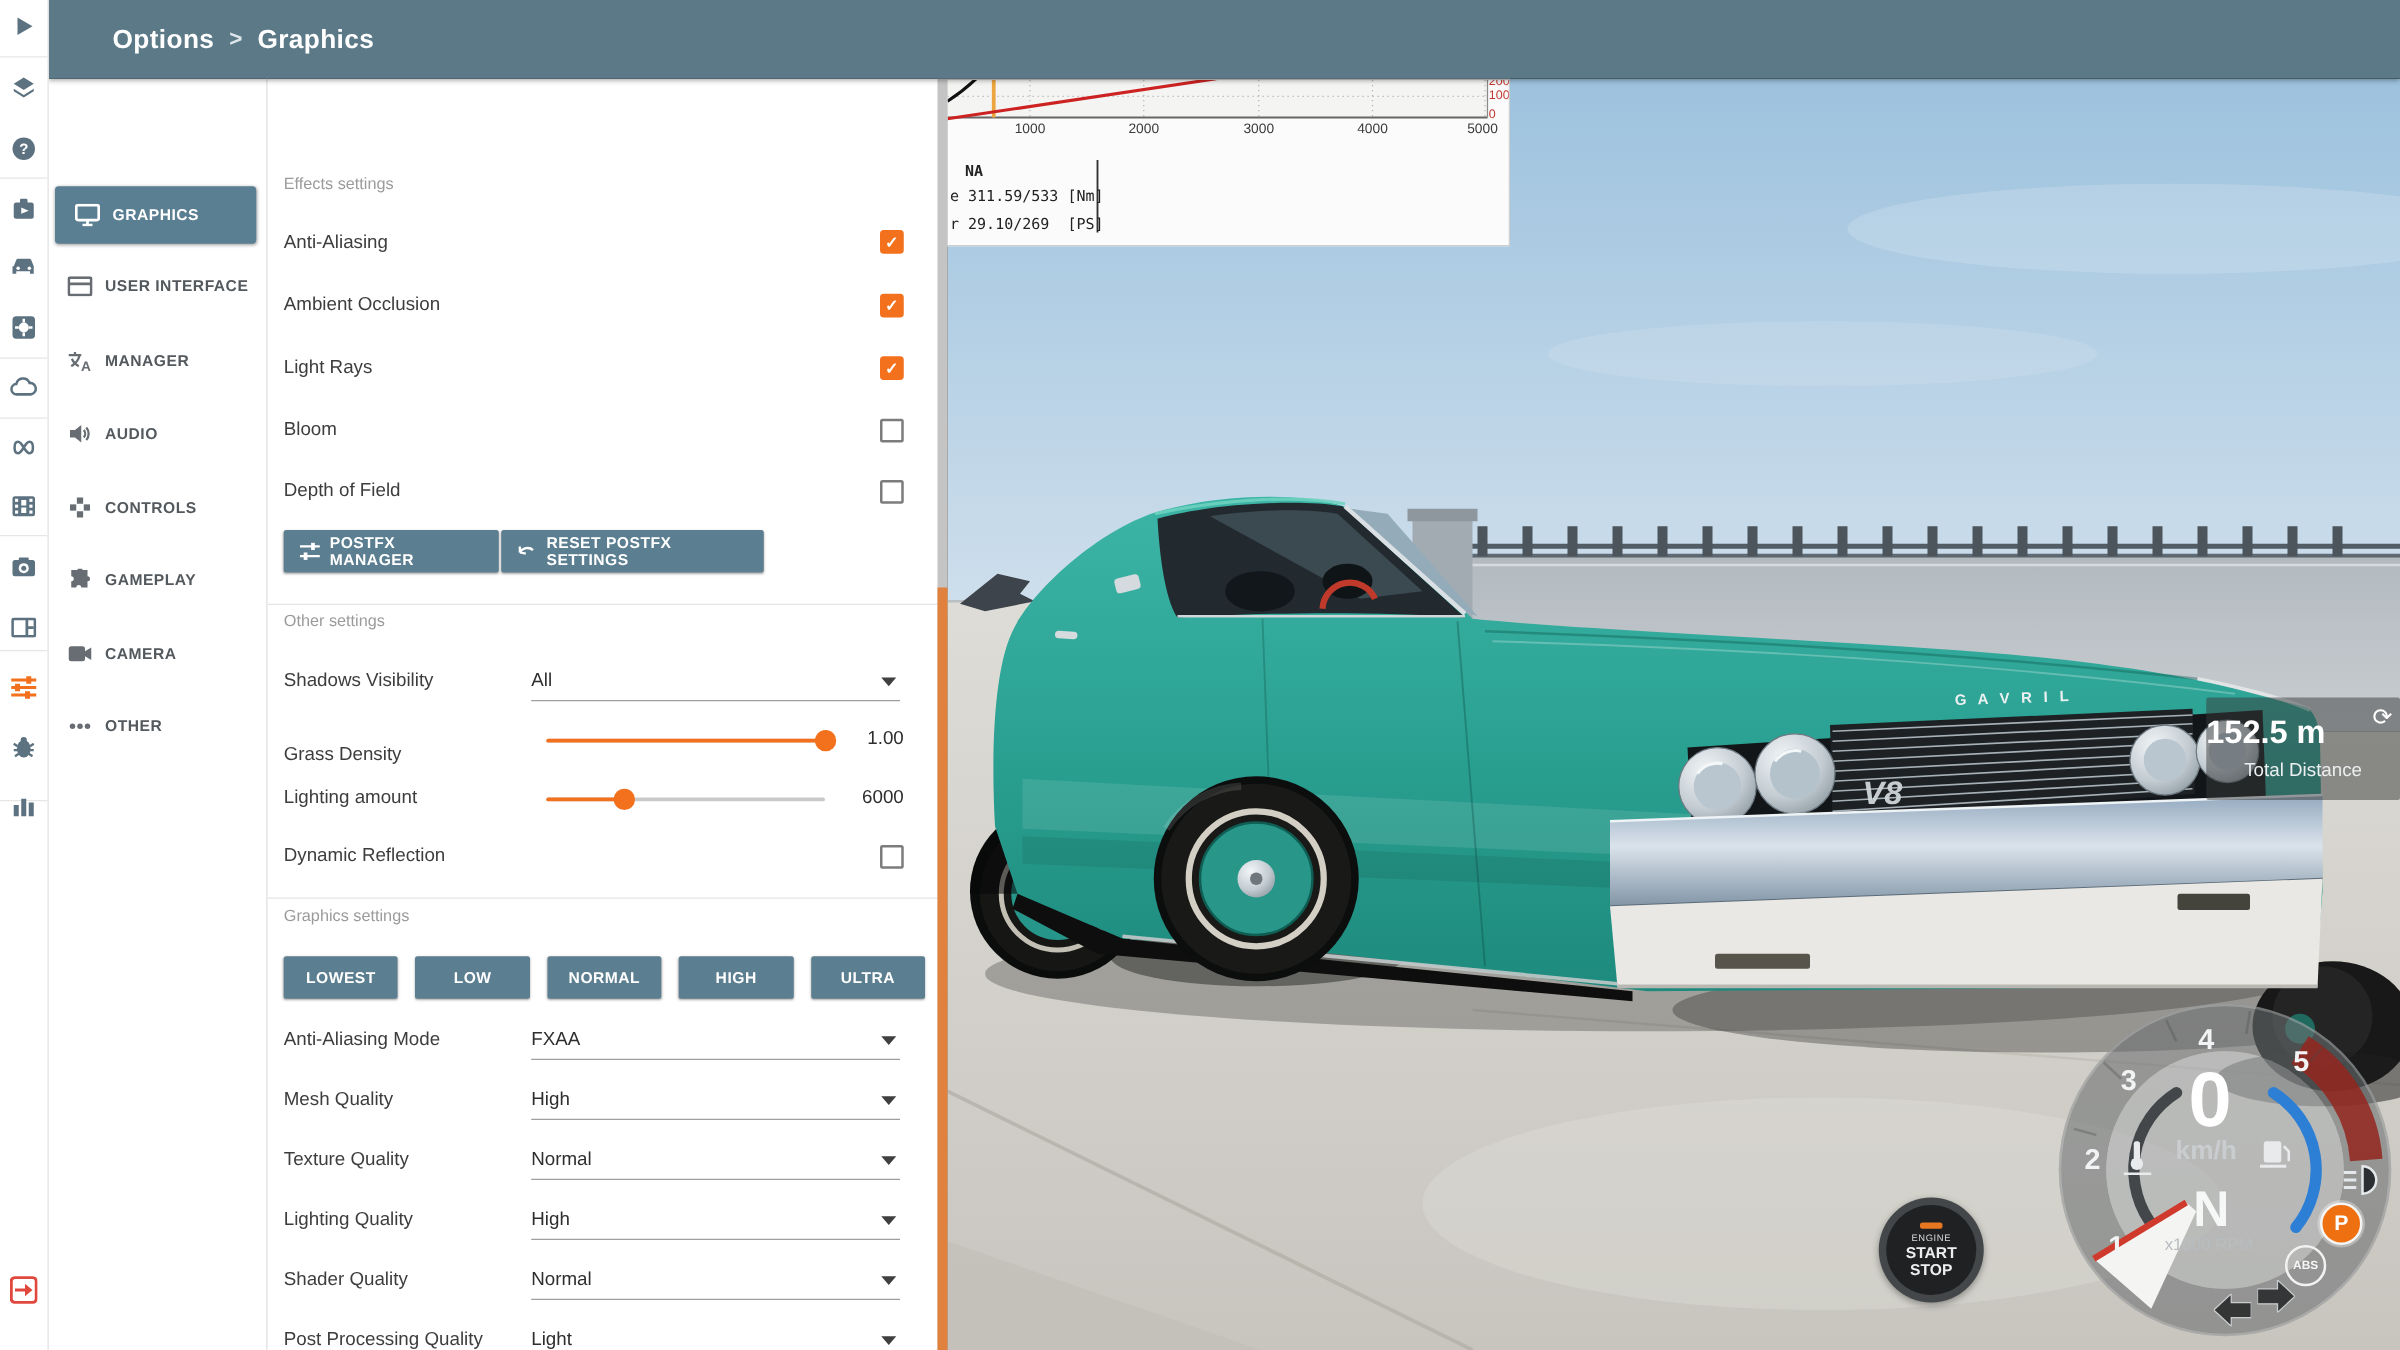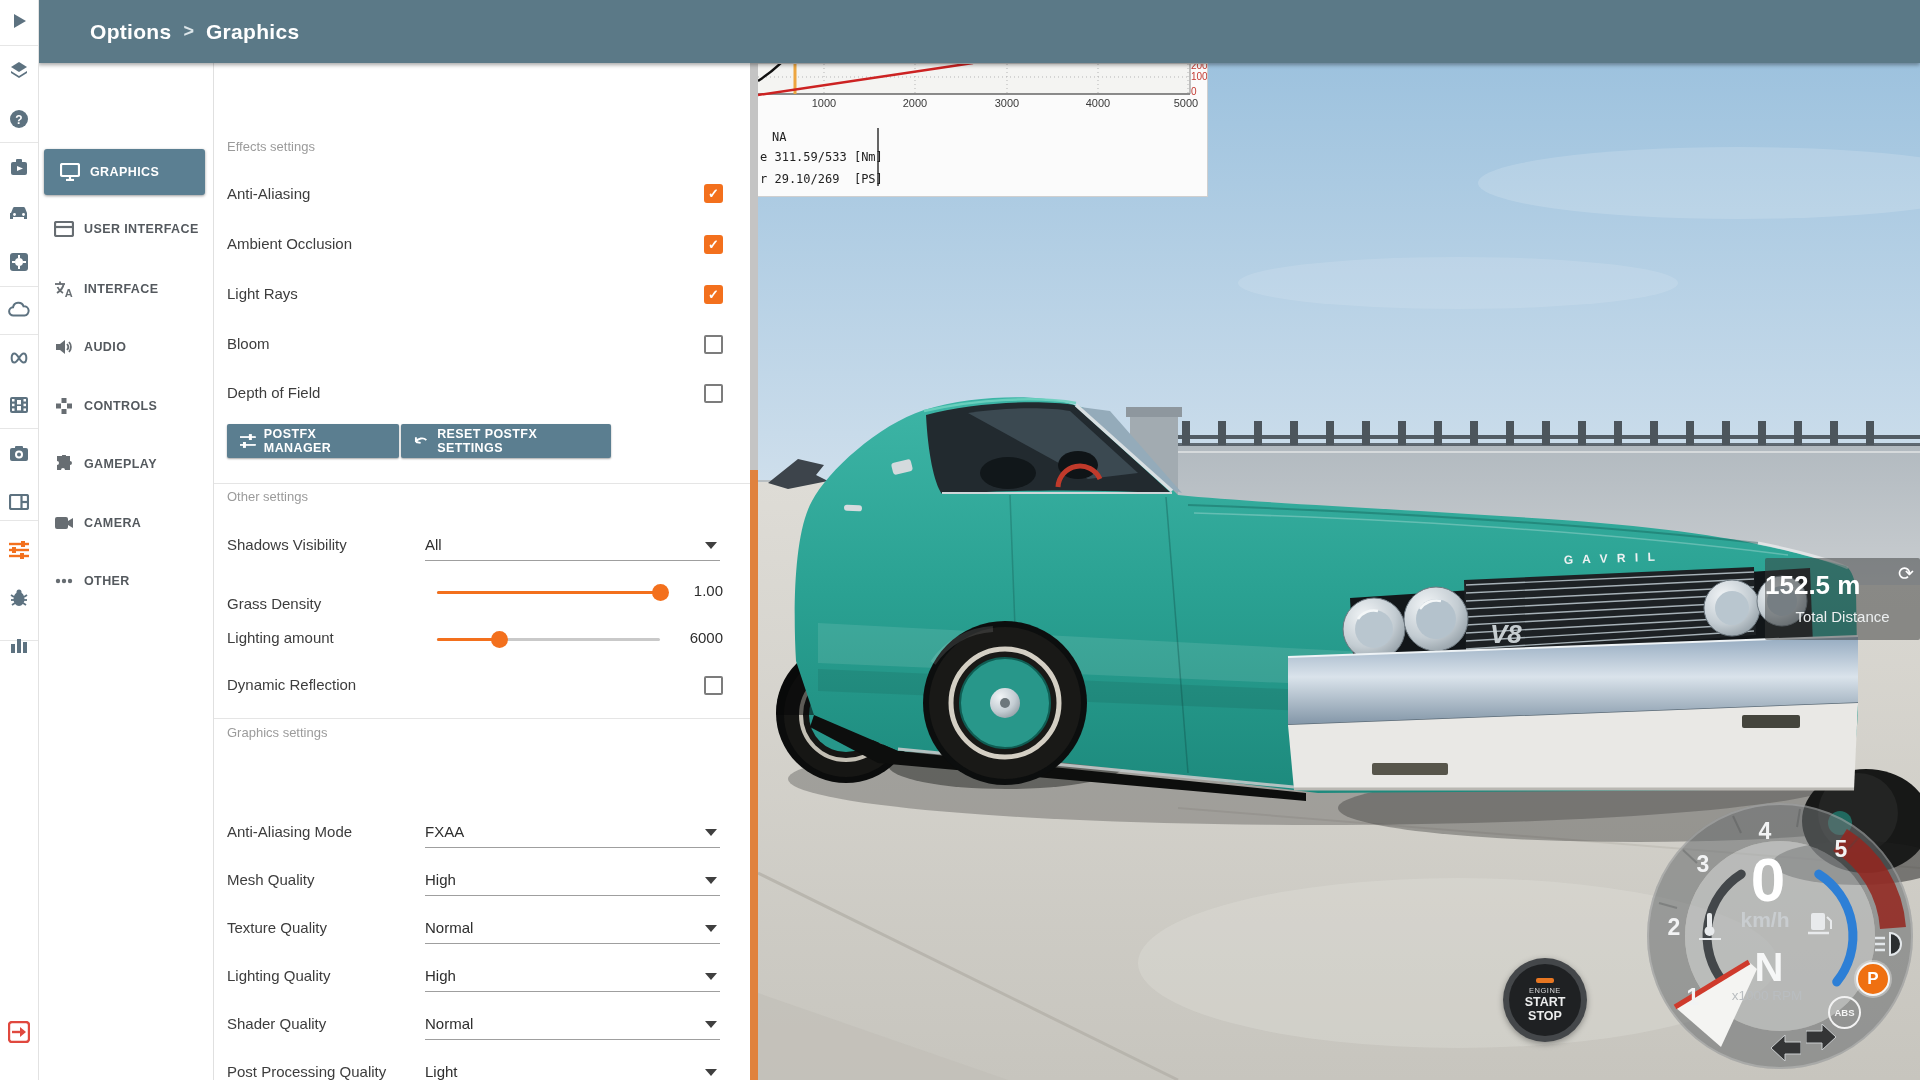--- a/index.html
+++ b/index.html
@@ -254,21 +254,21 @@
     <line x1="120" y1="64" x2="120" y2="122" stroke="#333" stroke-width="1.5"></line>
   </svg>
   <span class="gx-tick" style="left:66px">1000</span>
   <span class="gx-tick" style="left:157px">2000</span>
   <span class="gx-tick" style="left:249px">3000</span>
   <span class="gx-tick" style="left:340px">4000</span>
   <span class="gx-tick" style="left:428px">5000</span>
   <span class="gy-tick" style="top:-4px">200</span>
   <span class="gy-tick" style="top:7px">100</span>
   <span class="gy-tick" style="top:22px">0</span>
-  <span class="leg" style="left:14px;top:66px;font-weight:400">NA</span>
+  <span class="leg" style="left:14px;top:66px;font-weight:700">NA</span>
   <span class="leg" style="left:2px;top:86px">e 311.59/533 [Nm]</span>
   <span class="leg" style="left:2px;top:108px">r 29.10/269  [PS]</span>
 </div>
 
 <div>
   <svg class="abs" style="left:1803px;top:213px" width="56" height="56" viewBox="0 0 56 56">
     <circle cx="28" cy="28" r="19" fill="none" stroke="#2fae39" stroke-width="13"></circle>
     <path d="M38,9 a23,23 0 0 1 8,36" stroke="#23282b" stroke-width="14" fill="none"></path>
   </svg>
   <svg class="abs" style="left:1864px;top:213px" width="56" height="56" viewBox="0 0 56 56">
@@ -543,21 +543,21 @@
   <div class="menu-item" style="top:203px">
     <span class="mi-icon">
         <svg width="20" height="18" viewBox="0 0 20 18">
           <line x1="1" y1="4" x2="11" y2="4" stroke="currentColor" stroke-width="1.8"></line>
           <line x1="6" y1="1.5" x2="6" y2="4" stroke="currentColor" stroke-width="1.8"></line>
           <path d="M3,13 C6,11 9,8 9.5,4.5" stroke="currentColor" stroke-width="1.8" fill="none"></path>
           <path d="M9,13 C6.5,11.5 4.5,9.5 3.5,7" stroke="currentColor" stroke-width="1.8" fill="none"></path>
           <text x="15" y="17" text-anchor="middle" font-size="11" font-weight="700" fill="currentColor">A</text>
         </svg>
       </span>
-    <span>INTERFACE</span>
+    <span>MANAGER</span>
   </div>
   <div class="menu-item" style="top:261px">
     <span class="mi-icon">
         <svg width="18" height="18" viewBox="0 0 18 18">
           <polygon points="1,6 5,6 10,2 10,16 5,12 1,12" fill="currentColor"></polygon>
           <path d="M12,6 a4.5,4.5 0 0 1 0,6" stroke="currentColor" stroke-width="1.8" fill="none"></path>
           <path d="M14,4 a7.5,7.5 0 0 1 0,10" stroke="currentColor" stroke-width="1.8" fill="none"></path>
         </svg>
       </span>
     <span>AUDIO</span>
@@ -664,20 +664,27 @@
     <div class="slider-thumb" style="left: calc(28% - 8px);"></div>
   </div>
   <div class="slider-val" style="top:566px">6000</div>
 
   <div class="row-label" style="top:613px">Dynamic Reflection</div>
   <span class="chk" style="top:613px"></span>
 
   <div class="divider" style="top:655px"></div>
   <div class="sec-title" style="top:662px">Graphics settings</div>
 
+  <div id="presets">
+    <div class="preset">LOWEST</div>
+    <div class="preset">LOW</div>
+    <div class="preset">NORMAL</div>
+    <div class="preset">HIGH</div>
+    <div class="preset">ULTRA</div>
+  </div>
 
   <div class="row-label" style="top:760px">Anti-Aliasing Mode</div>
   <div class="dd-value" style="top:760px">FXAA</div>
   <div class="dd-line" style="top:784px"></div>
     <div class="dd-arrow" style="left:492px;top:766px"></div>
 
   <div class="row-label" style="top:808px">Mesh Quality</div>
   <div class="dd-value" style="top:808px">High</div>
   <div class="dd-line" style="top:832px"></div>
     <div class="dd-arrow" style="left:492px;top:814px"></div>

